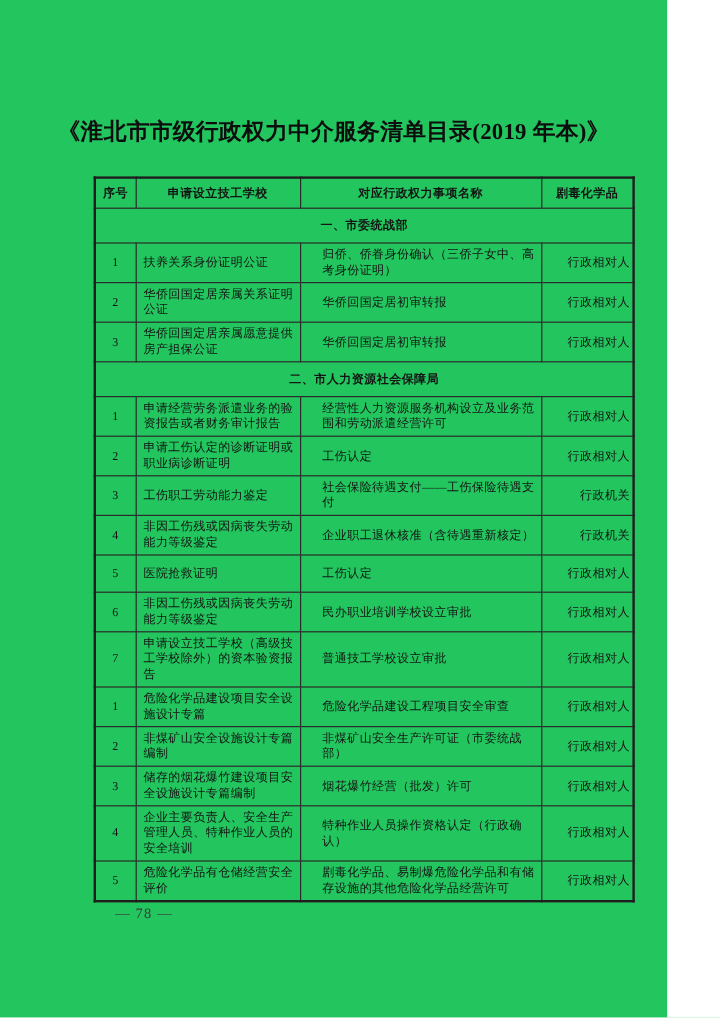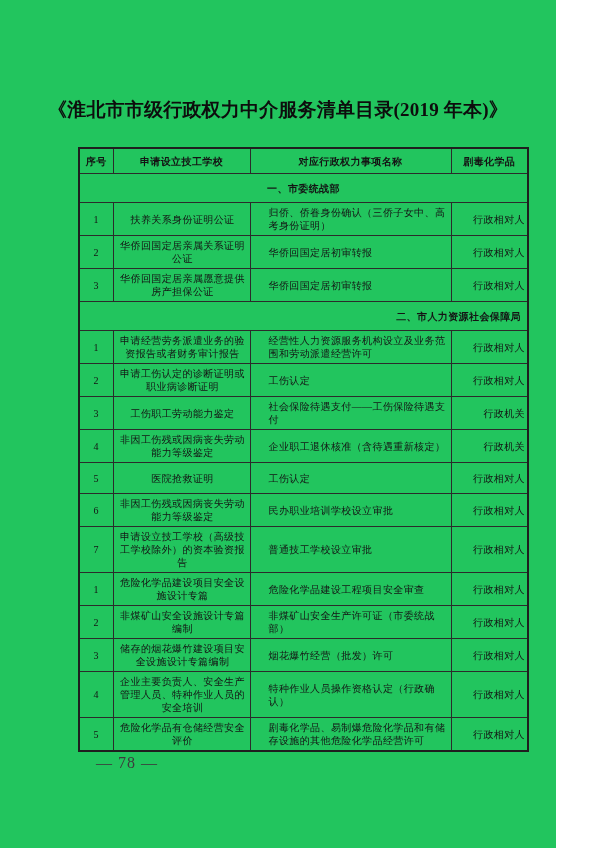--- a/index.html
+++ b/index.html
@@ -61,44 +61,44 @@
     padding: 2px 3px;
   }
   td.section-cell {
     font-family: "Liberation Sans", sans-serif;
     font-weight: bold;
     font-size: 10.5px;
     height: 24px;
     padding: 2px 6px;
   }
   td.sec-center { text-align: center; margin-left: 21px; }
-  td.sec-left   { text-align: right; font-family: Liberation Serif, serif; }
+  td.sec-left   { text-align: center; font-family: Liberation Serif, serif; }
   td.c0 {
     text-align: center;
     padding: 3px 2px;
     height: 24px;
   }
   td.c1 {
-    text-align: center;
+    text-align: left;
     padding: 3px 4px 3px 6px;
   }
   td.c2 {
     text-align: left;
     padding: 3px 4px 3px 18px;
   }
   td.c3 {
     text-align: right;
     padding: 3px 2px;
   }
   .page-num {
     position: absolute;
     top: 754px;
     left: 96px;
     font-family: "Liberation Serif", serif;
-    font-size: 16px;
+    font-size: 12px;
     letter-spacing: 1px;
     color: #3c3c3c;
     white-space: nowrap;
   }
 </style>
 </head>
 <body>
 
 <div class="page">
 

